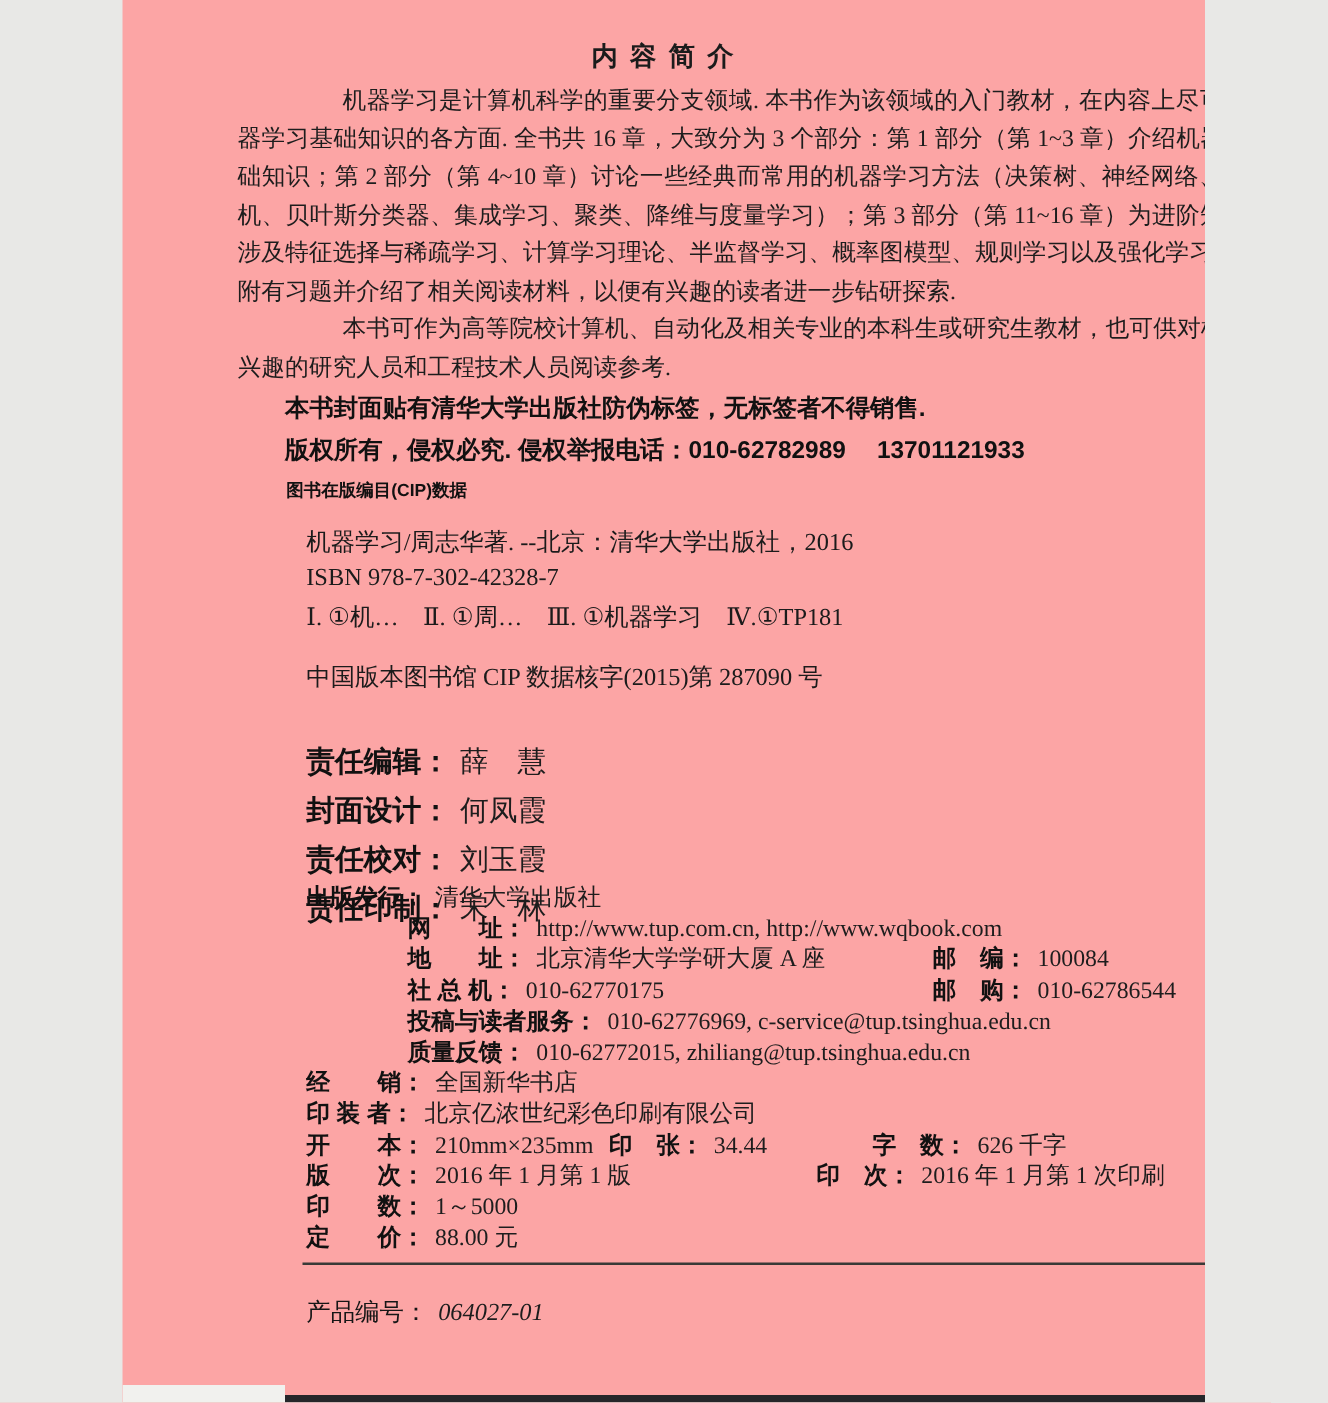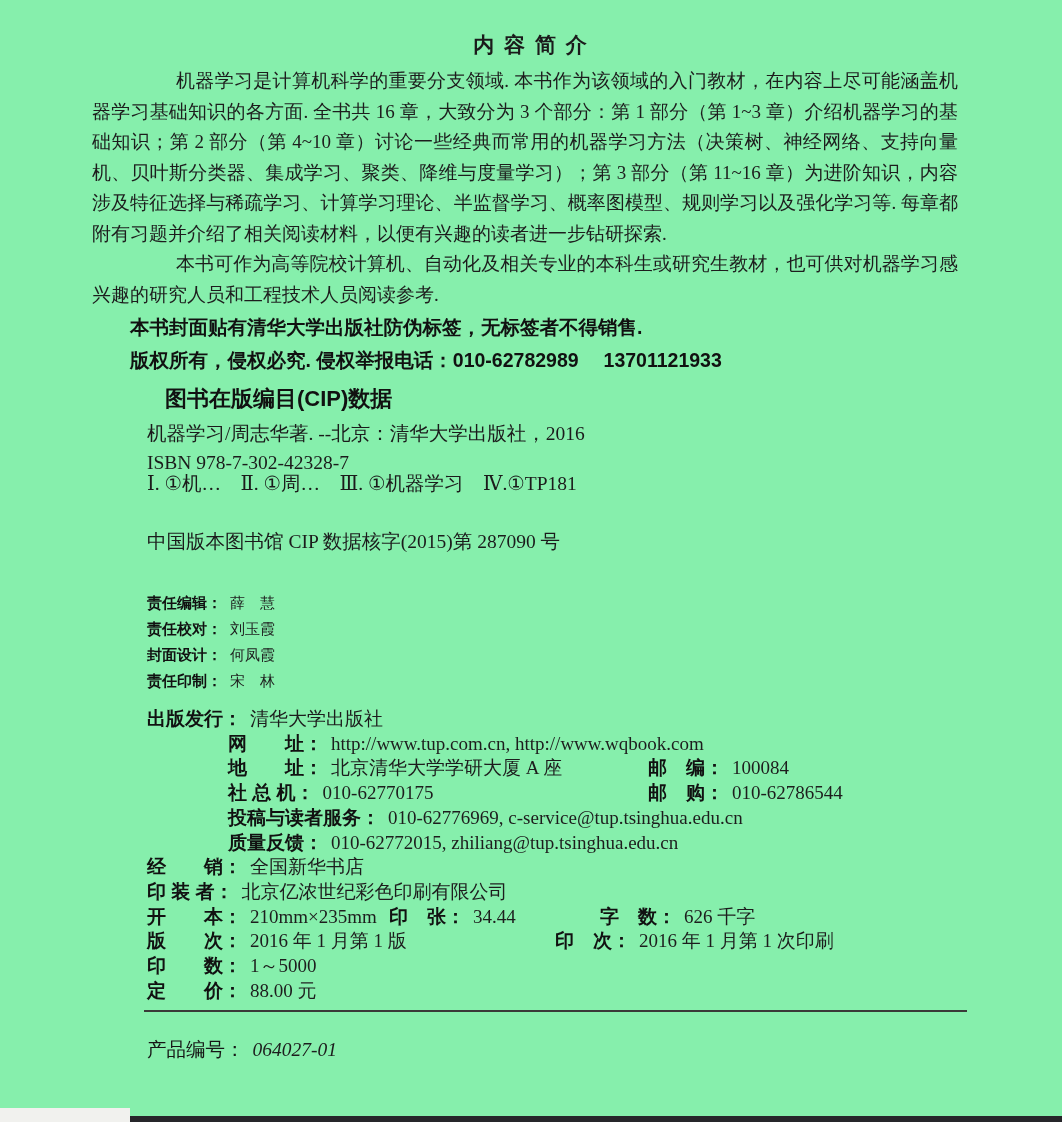--- a/index.html
+++ b/index.html
@@ -1,20 +1,20 @@
 <!DOCTYPE html>
 <html><head>
 <meta charset="utf-8">
 <style>
   html,body{margin:0;padding:0;background:#e8e8e6;}
   .page{
     position:relative;
-    width:1062px;height:1122px;
+    width:866px;height:1122px;
     margin:0 auto;
-    background:#86efac;
+    background:#fca5a5;
     overflow:hidden;
     color:#161616;
     font-family:"Liberation Serif","DejaVu Serif",serif;
   }
   .abs{position:absolute;}
   .title{
     top:31px;left:0;width:100%;
     text-align:center;
     font-family:"Liberation Sans","DejaVu Sans",sans-serif;
     font-weight:bold;
@@ -30,30 +30,30 @@
   }
   .intro p{margin:0;text-indent:84px;}
   .notice{
     top:311px;left:130px;width:820px;
     font-family:"Liberation Sans","DejaVu Sans",sans-serif;
     font-weight:bold;
     font-size:19.5px;line-height:33px;
     color:#111;
   }
   .cip-header{
-    top:384px;left:165px;
+    top:384px;left:131px;
     font-family:"Liberation Sans","DejaVu Sans",sans-serif;
-    font-weight:bold;font-size:22px;color:#111;
+    font-weight:bold;font-size:14px;color:#111;
   }
   .cip-line{left:147px;font-size:19.5px;color:#1b1b1b;}
   .cip-1{top:420px;}
   .cip-isbn{top:452px;text-align:center;}
-  .cip-class{top:470px;}
+  .cip-class{top:480px;}
   .cip-record{top:528px;}
-  .credits{top:590px;left:147px;line-height:26px;font-size:15px;}
+  .credits{top:590px;left:147px;line-height:39px;font-size:23px;}
   .lbl{
     font-family:"Liberation Sans","DejaVu Sans",sans-serif;
     font-weight:bold;color:#111;
   }
   .val{color:#1d1d1d;}
   .credits .val{padding-left:8px;}
   .publisher{top:707px;left:147px;width:830px;line-height:24.7px;font-size:19px;}
   .pub-row{white-space:nowrap;}
   .pub-row .val{padding-left:8px;}
   .pub-row.sub{padding-left:81px;}
@@ -95,22 +95,22 @@
   </div>
 
   <div class="abs cip-header">图书在版编目(CIP)数据</div>
   <div class="abs cip-line cip-1">机器学习/周志华著. --北京：清华大学出版社，2016</div>
   <div class="abs cip-line cip-isbn">ISBN 978-7-302-42328-7</div>
   <div class="abs cip-line cip-class">Ⅰ. ①机…　Ⅱ. ①周…　Ⅲ. ①机器学习　Ⅳ.①TP181</div>
   <div class="abs cip-line cip-record">中国版本图书馆 CIP 数据核字(2015)第 287090 号</div>
 
   <div class="abs credits">
     <div><span class="lbl">责任编辑：</span><span class="val">薛　慧</span></div>
+    <div><span class="lbl">封面设计：</span><span class="val">何凤霞</span></div>
     <div><span class="lbl">责任校对：</span><span class="val">刘玉霞</span></div>
-    <div><span class="lbl">封面设计：</span><span class="val">何凤霞</span></div>
     <div><span class="lbl">责任印制：</span><span class="val">宋　林</span></div>
   </div>
 
   <div class="abs publisher">
     <div class="pub-row">
       <span class="lbl">出版发行：</span><span class="val">清华大学出版社</span>
     </div>
     <div class="pub-row sub">
       <span class="lbl">网　　址：</span><span class="val">http://www.tup.com.cn, http://www.wqbook.com</span>
     </div>

